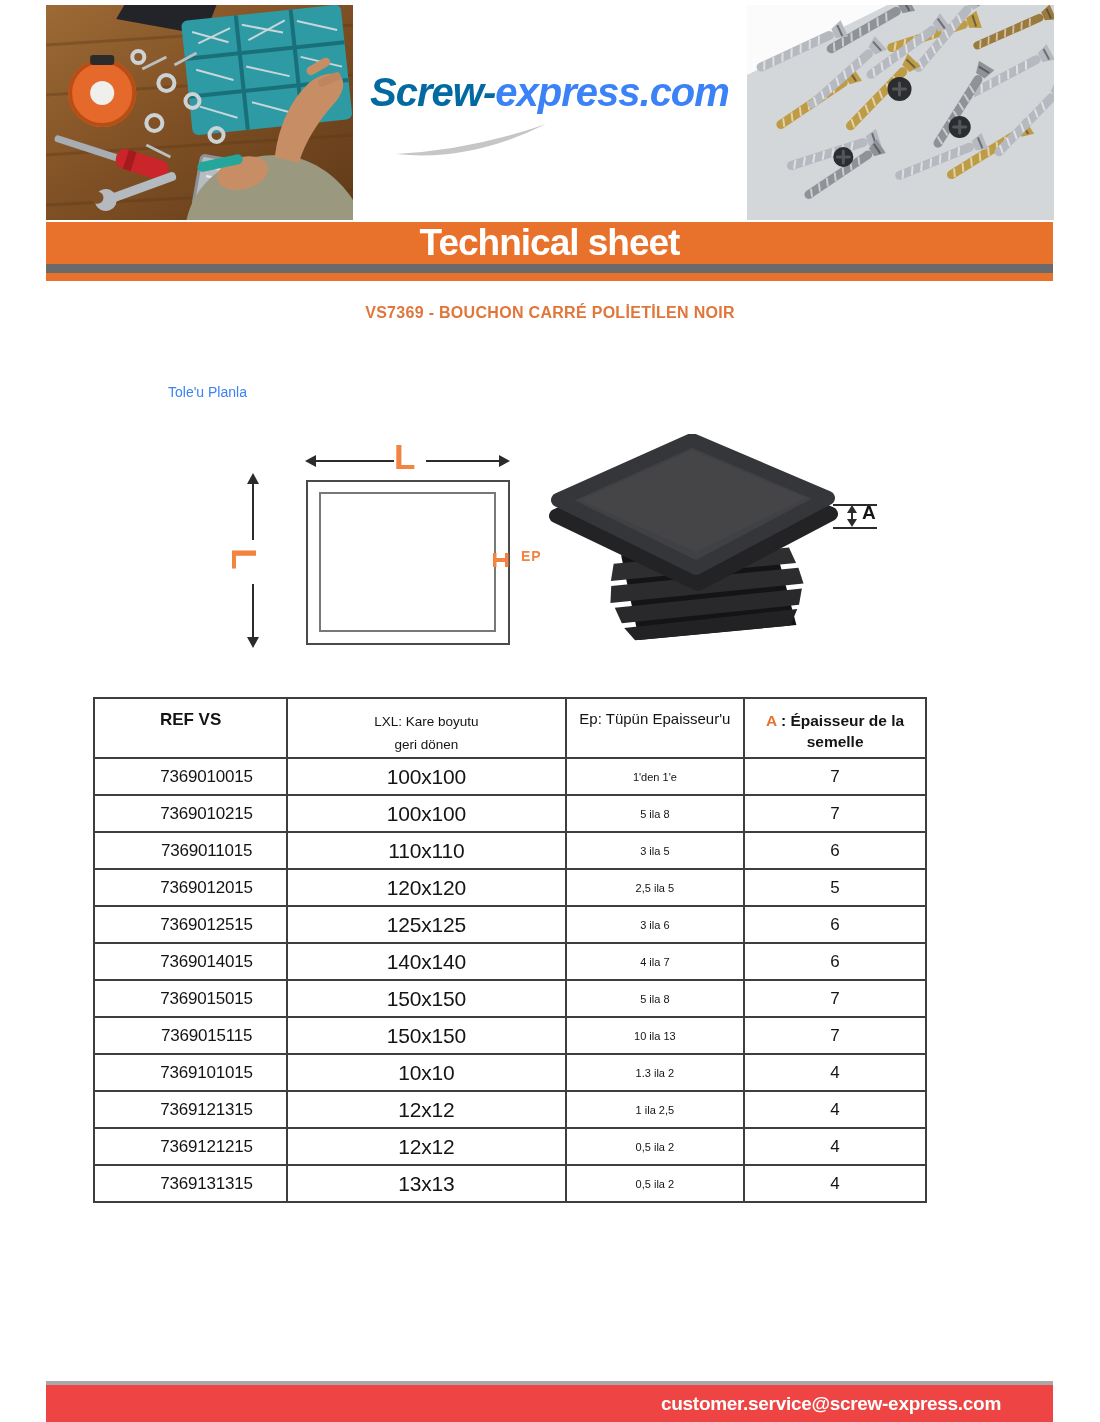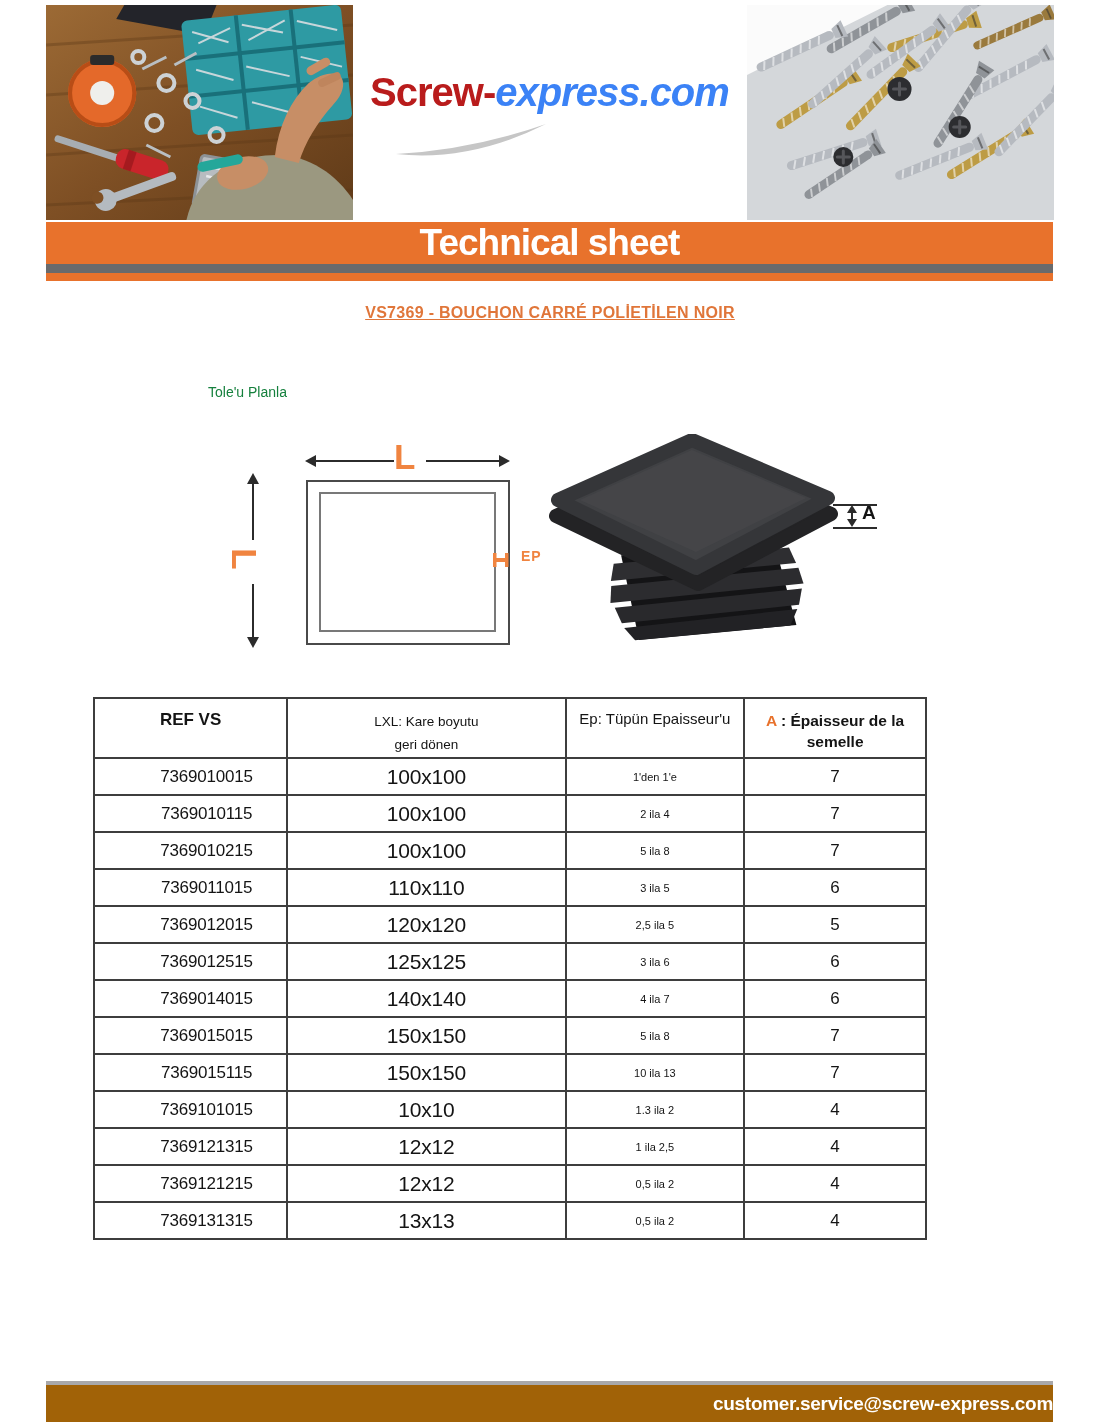--- a/index.html
+++ b/index.html
@@ -4,32 +4,32 @@
 <style>
   * { margin:0; padding:0; box-sizing:border-box; }
   body { background:#ffffff; font-family:"Liberation Sans", sans-serif; }
   .page { position:relative; width:1100px; height:1422px; background:#ffffff; overflow:hidden; margin:0 auto; }
 
   
   .photo { position:absolute; top:5px; width:307px; height:215px; overflow:hidden; }
   .photo svg { display:block; width:100%; height:100%; }
   .logo-wrap { position:absolute; left:352px; top:70px; width:395px; text-align:center; }
   .logo-line { font-size:40px; font-weight:700; letter-spacing:-1px; white-space:nowrap; }
-  .logo-part1 { color:#b91c1c; }
+  .logo-part1 { color:#0369a1;font-style:italic; }
   .logo-part2 { color:#3b82f6; font-style:italic; }
   .swoosh { position:absolute; left:392px; top:116px; width:158px; height:44px; }
 
   .banner { position:absolute; left:46px; top:222px; width:1007px; height:59px; background:#e8722c;
             color:#ffffff; text-align:center; font-weight:800; font-size:37px; letter-spacing:-1px;
             line-height:42px; }
   .banner-underline { position:absolute; left:46px; top:264px; width:1007px; height:9px; background:#696a6c; }
 
   .doc-title { position:absolute; left:0; top:304px; width:1100px; text-align:center;
-               color:#e0763a; font-weight:600; font-size:16px; letter-spacing:0.3px;text-decoration:underline; }
-  .doc-subtitle { position:absolute; left:168px; top:384px; color:#15803d; font-size:14px;margin-left:40px; }
+               color:#e0763a; font-weight:600; font-size:16px; letter-spacing:0.3px; }
+  .doc-subtitle { position:absolute; left:168px; top:384px; color:#3b82f6; font-size:14px; }
 
   
   .rect-outer { position:absolute; left:306px; top:480px; width:204px; height:165px; border:2px solid #4a4a4a; background:#fff; }
   .rect-inner { position:absolute; left:319px; top:492px; width:177px; height:140px; border:2px solid #787878; background:#fff; }
   .hline { position:absolute; height:0; border-top:2px solid #2b2b2b; }
   .vline { position:absolute; width:0; border-left:2px solid #2b2b2b; }
   .arrow-left-head  { position:absolute; width:0; height:0; border-top:6px solid transparent; border-bottom:6px solid transparent; border-right:11px solid #2b2b2b; }
   .arrow-right-head { position:absolute; width:0; height:0; border-top:6px solid transparent; border-bottom:6px solid transparent; border-left:11px solid #2b2b2b; }
   .arrow-up-head    { position:absolute; width:0; height:0; border-left:6px solid transparent; border-right:6px solid transparent; border-bottom:11px solid #2b2b2b; }
   .arrow-down-head  { position:absolute; width:0; height:0; border-left:6px solid transparent; border-right:6px solid transparent; border-top:11px solid #2b2b2b; }
@@ -52,23 +52,23 @@
   th.h-ep   { width:172px; font-size:15px; font-weight:400; }
   th.h-a    { width:175px; font-size:15.5px; font-weight:700; line-height:21px; padding:8px 14px 0 14px; }
   th.h-a .orange { color:#e8722c; }
   td.c-ref  { font-size:17px; letter-spacing:-0.2px;padding-left:32px; }
   td.c-size { font-size:21px; letter-spacing:-0.2px; }
   td.c-ep   { font-size:11px; color:#2e2e2e; }
   td.c-a    { font-size:17px; }
 
   
   .footer-topline { position:absolute; left:46px; top:1381px; width:1007px; height:4px; background:#a8a8aa; }
-  .footer-bar { position:absolute; left:46px; top:1385px; width:1007px; height:37px; background:#a16207;
+  .footer-bar { position:absolute; left:46px; top:1385px; width:1007px; height:37px; background:#ef4444;
                 color:#ffffff; font-weight:800; font-size:19px; letter-spacing:-0.3px;
-                text-align:right; line-height:37px; }
+                text-align:right; line-height:37px; padding-right:52px; }
 </style>
 </head>
 <body>
 
 <div class="page">
 
   <div class="photo" style="left:46px;">
     <svg viewBox="0 0 306 215" preserveAspectRatio="none">
       <defs>
         <linearGradient id="wood" x1="0" y1="0" x2="1" y2="1">
@@ -273,26 +273,20 @@
         </tr>
       </thead>
       <tbody>
         <tr>
           <td class="c-ref">7369010015</td>
           <td class="c-size">100x100</td>
           <td class="c-ep">1'den 1'e</td>
           <td class="c-a">7</td>
         </tr>
         <tr>
-          <td class="c-ref">7369010115</td>
-          <td class="c-size">100x100</td>
-          <td class="c-ep">2 ila 4</td>
-          <td class="c-a">7</td>
-        </tr>
-        <tr>
           <td class="c-ref">7369010215</td>
           <td class="c-size">100x100</td>
           <td class="c-ep">5 ila 8</td>
           <td class="c-a">7</td>
         </tr>
         <tr>
           <td class="c-ref">7369011015</td>
           <td class="c-size">110x110</td>
           <td class="c-ep">3 ila 5</td>
           <td class="c-a">6</td>

